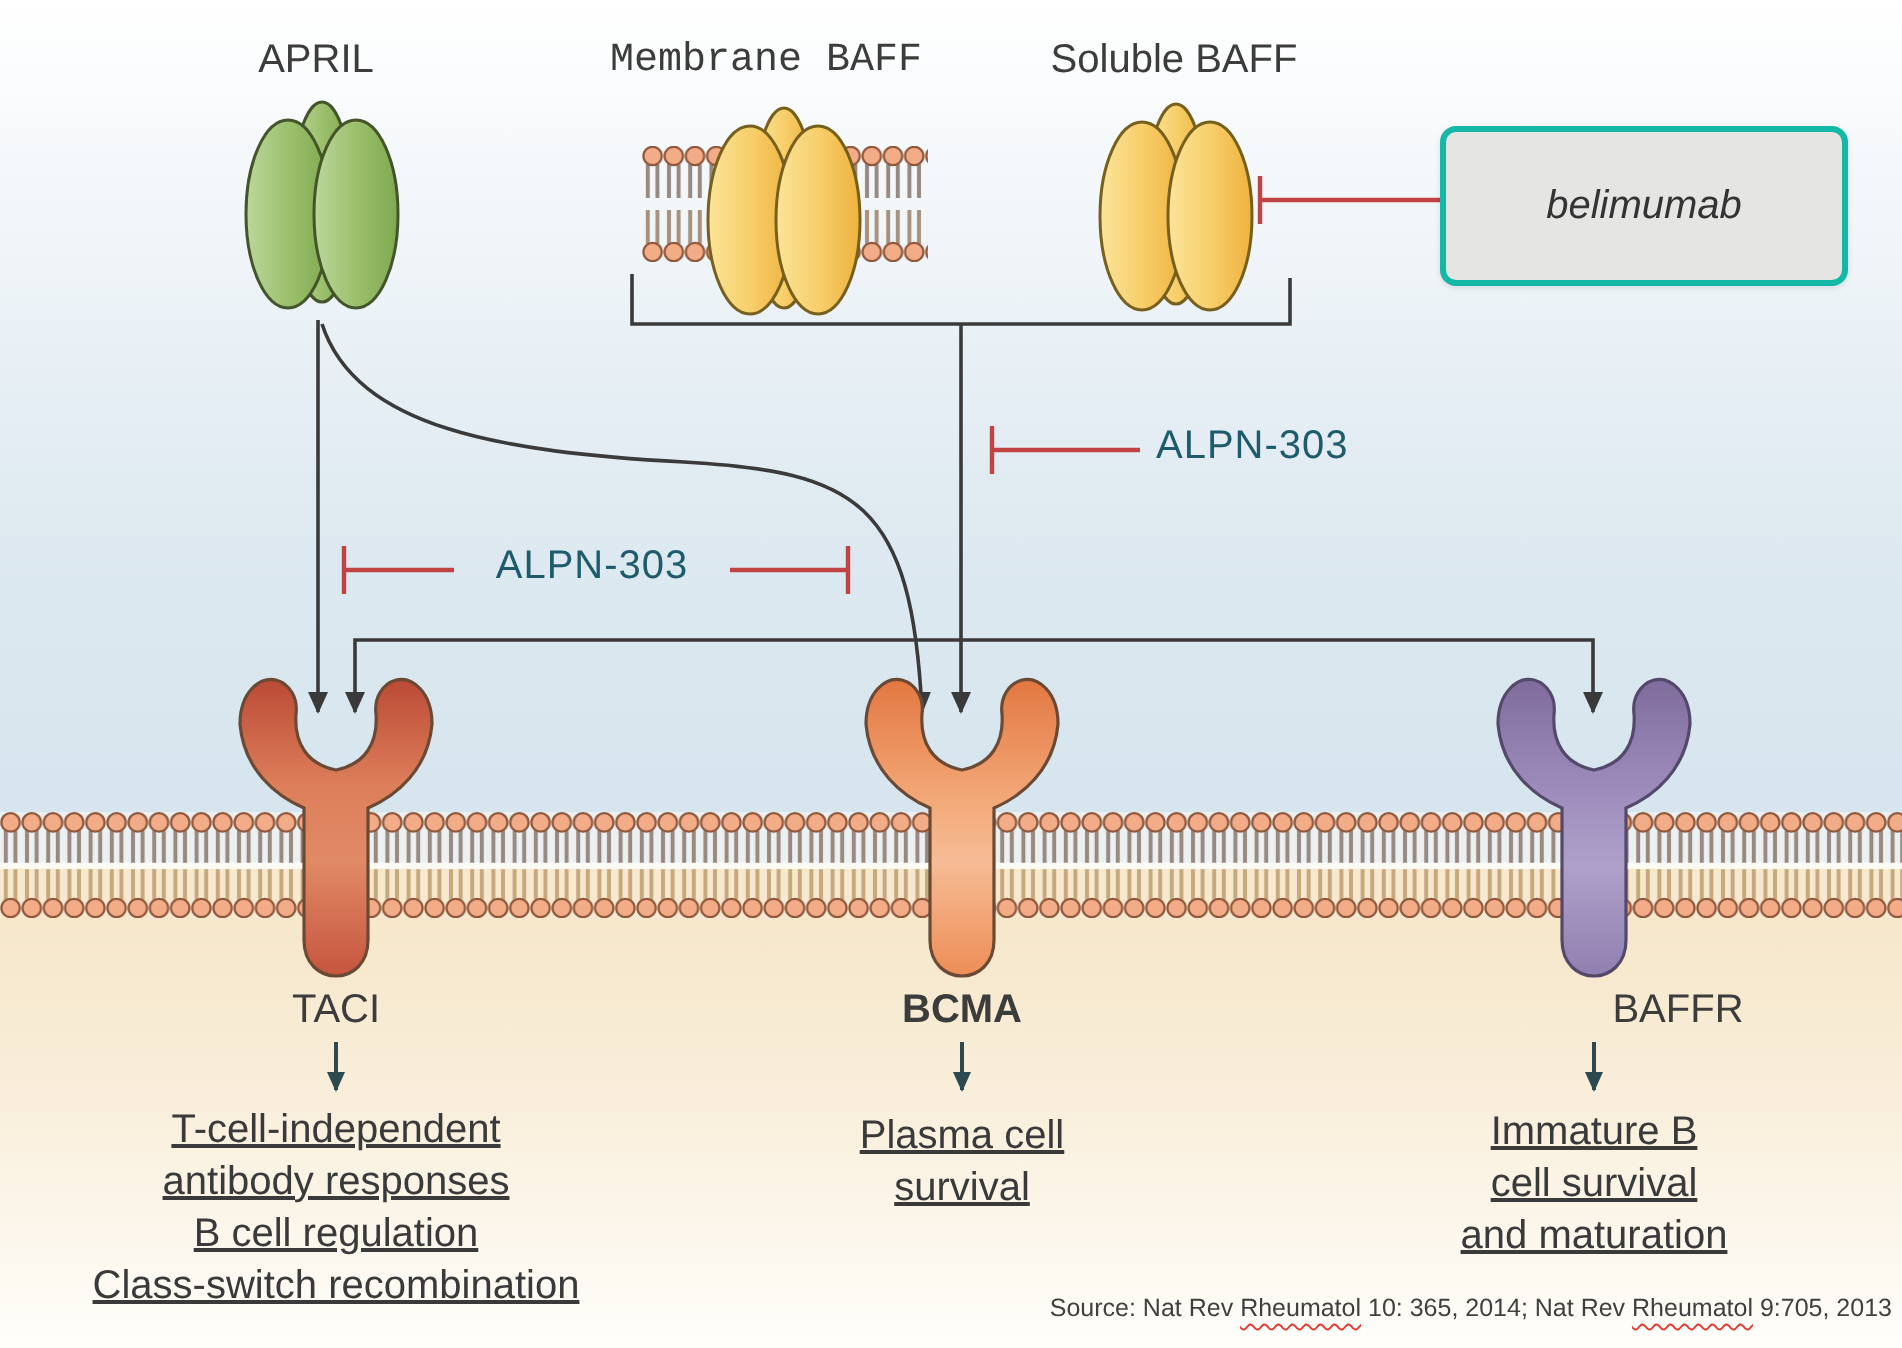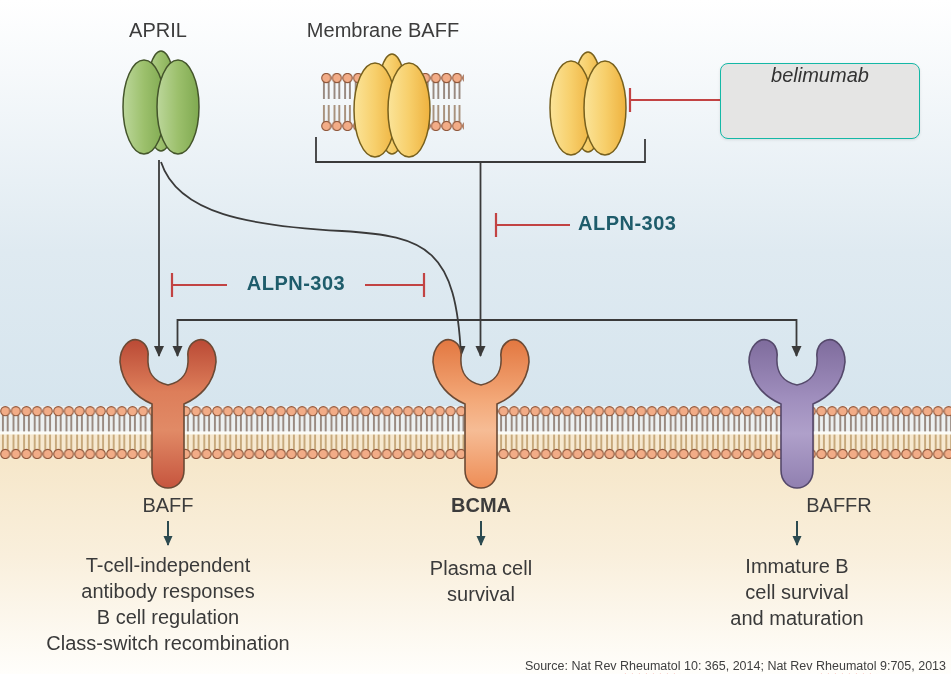--- a/index.html
+++ b/index.html
@@ -7,39 +7,39 @@
     position:relative;width:951px;height:674px;overflow:hidden;
     font-family:"Liberation Sans","DejaVu Sans",sans-serif;
     -webkit-font-smoothing:antialiased;
   }
   #diagram-svg{position:absolute;left:0;top:0;}
   .lbl{
     position:absolute;transform:translateX(-50%);
     font-size:20px;color:#3c3c3c;white-space:nowrap;text-align:center;
   }
   .alpn{
-    position:absolute;font-weight:bold;font-size:20px;letter-spacing:.5px;
+    position:absolute;font-weight:normal;font-size:20px;letter-spacing:.5px;
     color:var(--teal,#1E5C6B);white-space:nowrap;
   }
   .alpn.centered{transform:translateX(-50%);}
   .belimumab-box{
     position:absolute;left:720px;top:63px;width:198px;height:74px;
-    background:var(--belimumab_box,#E5E5E4);border:1px solid #14b8a6;border-radius:8px;
+    background:var(--belimumab_box,#E5E5E4);border:3px solid #14b8a6;border-radius:8px;
     box-shadow:0 1px 3px rgba(0,0,0,.10);
-    display:flex;align-items:flex-start;justify-content:center;
+    display:flex;align-items:center;justify-content:center;
   }
   .belimumab-box span{font-style:italic;font-size:20px;color:#333;}
   .outcome{
     position:absolute;transform:translateX(-50%);
     font-size:20px;line-height:26px;color:#3a3a3a;
-    text-align:center;white-space:pre-line;
+    text-align:center;white-space:pre-line;text-decoration:underline;
   }
   .source{
     position:absolute;right:5px;top:647px;
-    font-size:12.5px;color:#404040;white-space:nowrap;margin-top:12px;
+    font-size:12.5px;color:#404040;white-space:nowrap;
   }
   .source .sq{
     text-decoration-line:underline;
     text-decoration-style:wavy;
     text-decoration-color:#e03a2f;
     text-decoration-thickness:1px;
     text-underline-offset:3px;
   }
 </style>
 </head>
@@ -201,30 +201,31 @@
       <g>
         <line x1="172" y1="273" x2="172" y2="297"></line>
         <line x1="173" y1="285" x2="227" y2="285"></line>
         <line x1="365" y1="285" x2="423" y2="285"></line>
         <line x1="424" y1="273" x2="424" y2="297"></line>
       </g>
     </g>
   </svg>
 
   <div class="lbl" style="left:158px;top:19px;">APRIL</div>
-  <div class="lbl" style="left:383px;top:19px;">Membrane BAFF</div>
+  <div class="lbl" style="left:383px;top:19px;font-family:Liberation Mono, monospace;">Membrane BAFF</div>
+  <div class="lbl" style="left:587px;top:19px;">Soluble BAFF</div>
 
   <div class="belimumab-box">
     <span>belimumab</span>
   </div>
 
   <div class="alpn" style="left:578px;top:212px;">ALPN-303</div>
   <div class="alpn centered" style="left:296px;top:272px;">ALPN-303</div>
 
-  <div class="lbl" style="left:168px;top:494px;">BAFF</div>
+  <div class="lbl" style="left:168px;top:494px;">TACI</div>
   <div class="lbl" style="left:481px;top:494px;font-weight:bold;">BCMA</div>
   <div class="lbl" style="left:839px;top:494px;">BAFFR</div>
 
   <div class="outcome" style="left:168px;top:552px;">T-cell-independent
 antibody responses
 B cell regulation
 Class-switch recombination</div>
   <div class="outcome" style="left:481px;top:555px;">Plasma cell
 survival</div>
   <div class="outcome" style="left:797px;top:553px;">Immature B

